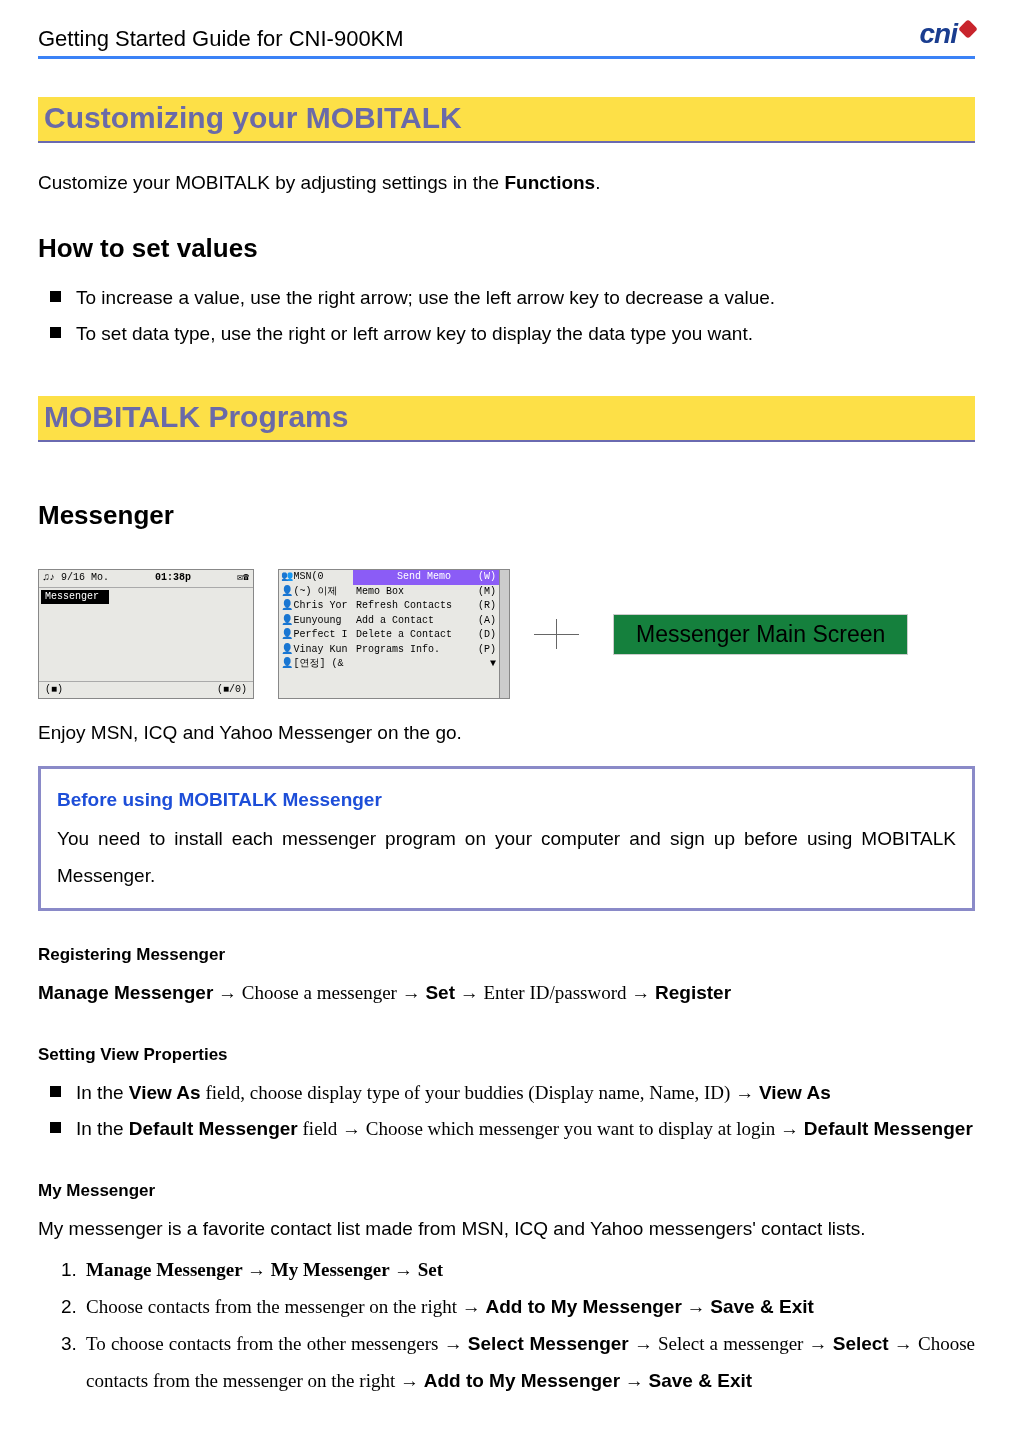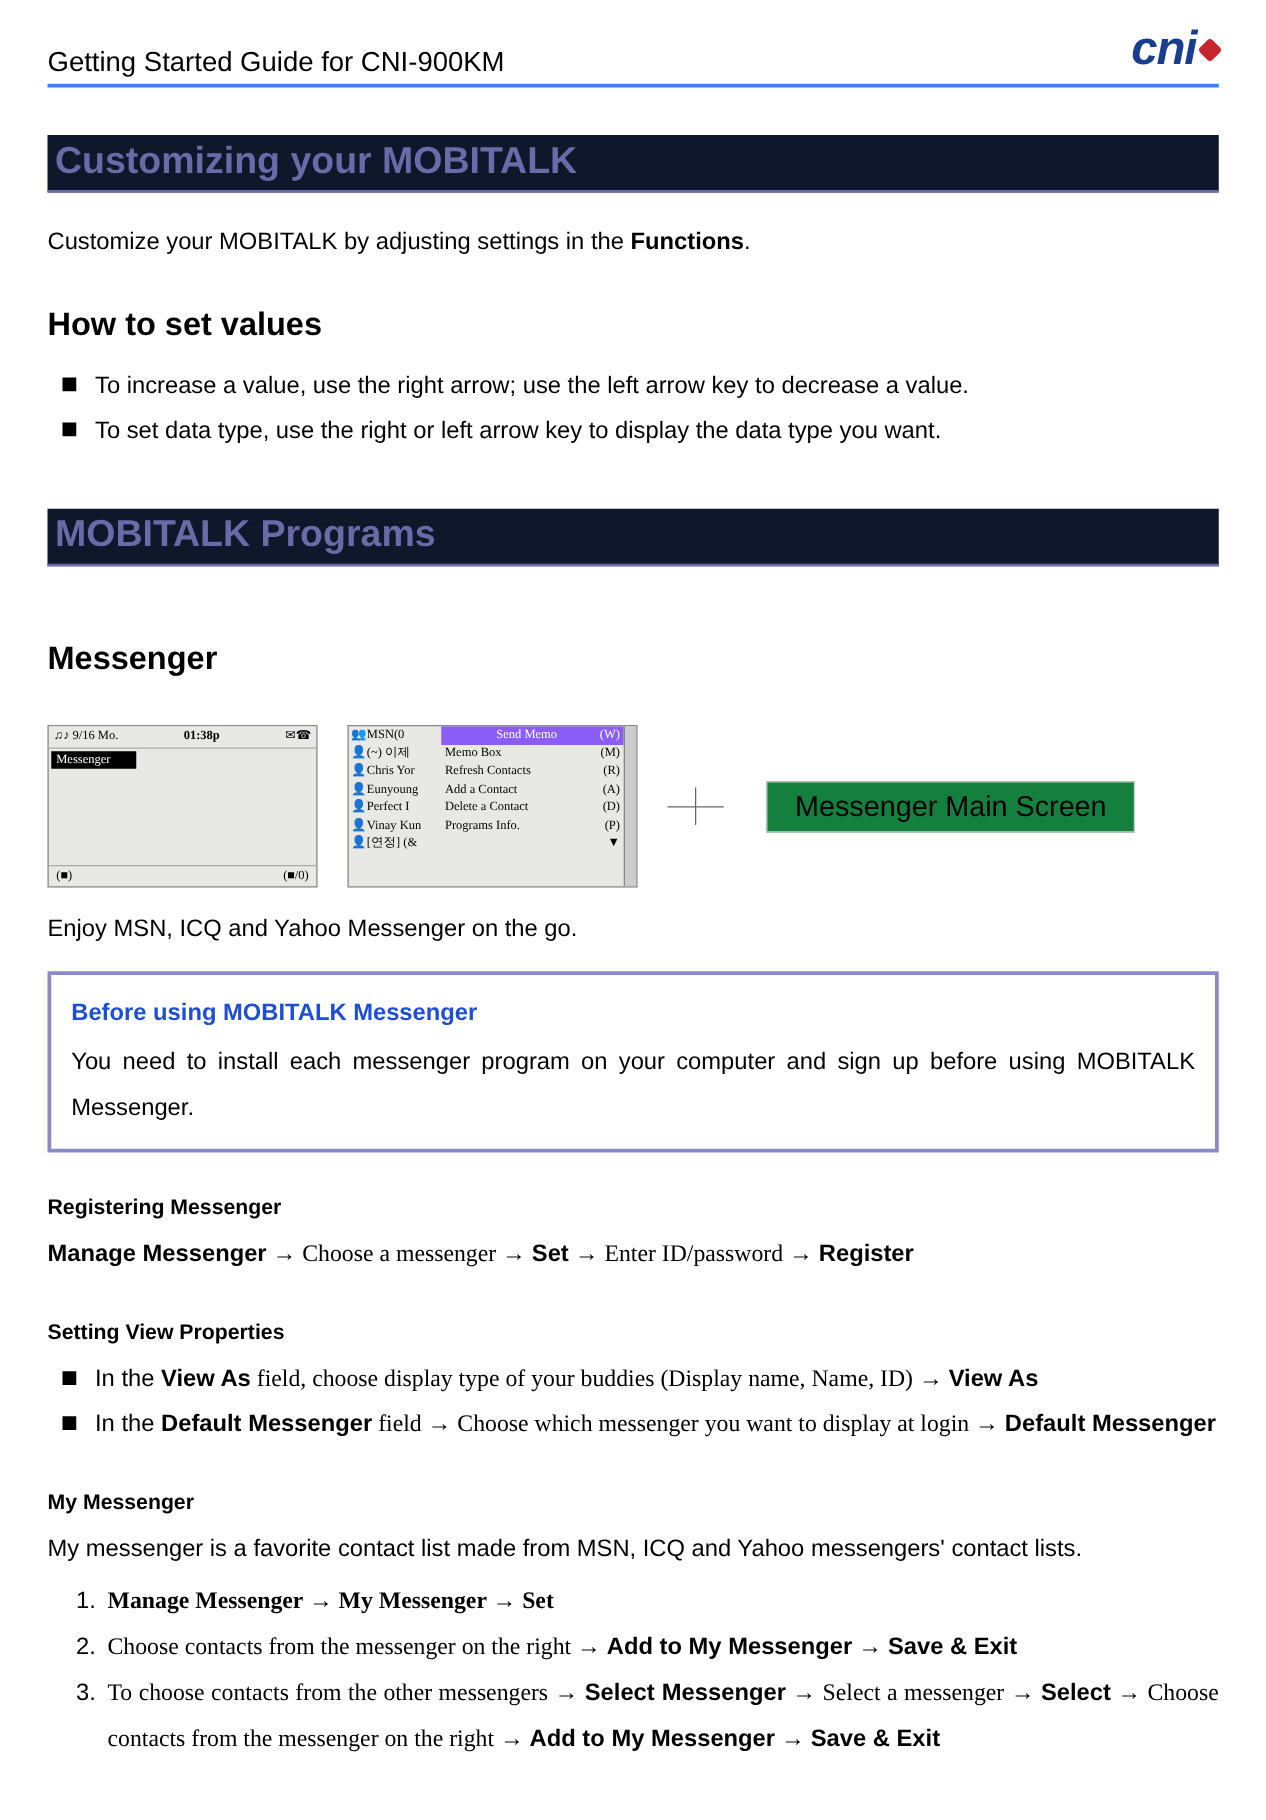--- a/index.html
+++ b/index.html
@@ -28,37 +28,37 @@
     font-size: 22px;
   }
   .logo {
     display: flex;
     align-items: flex-end;
     gap: 2px;
     padding-bottom: 2px;
   }
   .logo-text {
     font-family: Arial, sans-serif;
-    font-size: 38px;
+    font-size: 28px;
     font-weight: 900;
     color: #1a3d8f;
     font-style: italic;
     letter-spacing: -1px;
   }
   .logo-dot {
     width: 14px;
     height: 14px;
     background: #c8242c;
     border-radius: 3px;
     transform: rotate(45deg);
     margin-bottom: 14px;
     margin-left: 2px;
   }
   .section-heading {
-    background: #0f172a;
+    background: #fde047;
     color: #6a6aa8;
     font-family: Arial, sans-serif;
     font-size: 30px;
     font-weight: bold;
     padding: 4px 6px 6px 6px;
     margin-bottom: 24px;
     border-bottom: 2px solid #6a6ab0;
   }
   .para {
     line-height: 1.7;
@@ -90,21 +90,21 @@
   }
   .screens-row {
     display: flex;
     align-items: center;
     gap: 24px;
     margin-bottom: 18px;
   }
   .screenshot {
     background: #e8e8e4;
     border: 1px solid #888;
-    font-family: Liberation Serif, serif;
+    font-family: Liberation Mono, monospace;
     font-size: 10px;
     line-height: 1.25;
     overflow: hidden;
     display: flex;
     flex-direction: column;
   }
   .s1 { width: 216px; height: 130px; }
   .s2 { width: 232px; height: 130px; }
   .s1-status {
     display: flex;

